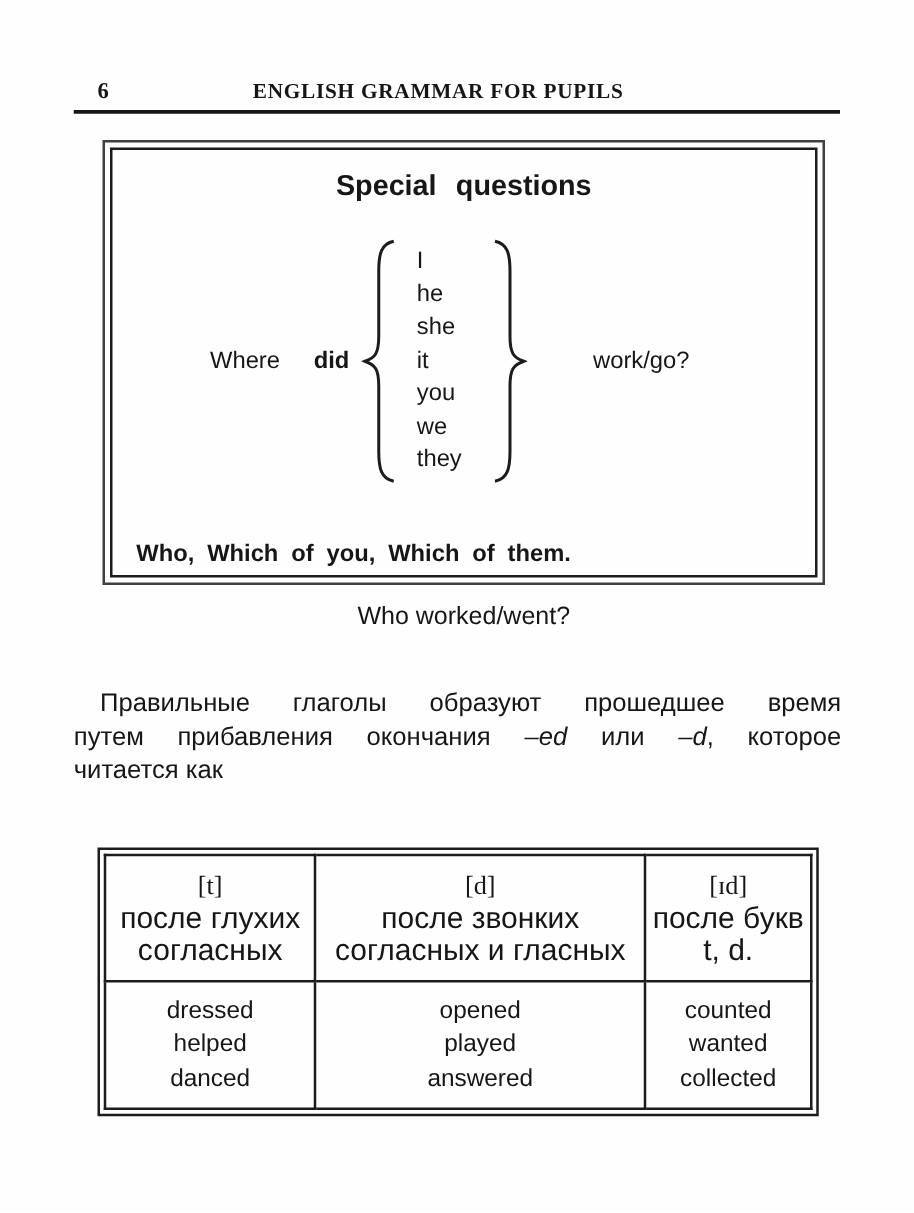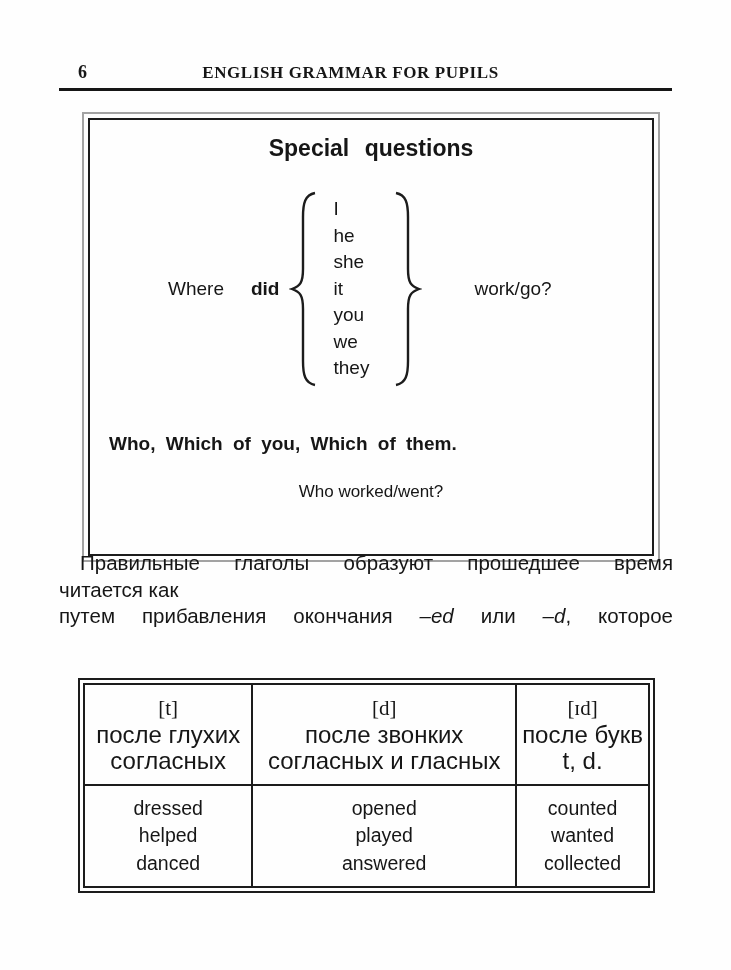--- a/index.html
+++ b/index.html
@@ -35,22 +35,22 @@
     position: absolute;
     left: 59px; right: 59px; top: 88px;
     height: 3px;
     background: #161616;
   }
 
   
   .sq-box {
     position: absolute;
     left: 82px; top: 112px;
-    width: 578px; height: 450px;
-    border: 2px solid #a3a3a3;
+    width: 578px; height: 356px;
+    border: 2px solid #404040;
     padding: 4px;
     box-sizing: border-box;
   }
   .sq-box-inner {
     border: 2px solid #1c1c1c;
     width: 100%; height: 100%;
     box-sizing: border-box;
   }
   .sq-title {
     margin-top: 15px;
@@ -90,21 +90,21 @@
   .sq-whowhich {
     margin-top: 45px;
     padding-left: 19px;
     font-size: 19px;
     font-weight: bold;
     word-spacing: 5px;
   }
   .sq-whoworked {
     margin-top: 27px;
     text-align: center;
-    font-size: 17px;
+    font-size: 20px;
   }
 
   
   .intro-par {
     position: absolute;
     left: 59px; right: 58px; top: 550px;
     font-size: 20.5px;
     line-height: 26.5px;
   }
   .par-line { text-align: justify; text-align-last: justify; }
@@ -188,22 +188,22 @@
 
       <div class="sq-whowhich">Who, Which of you, Which of them.</div>
 
       <div class="sq-whoworked">Who worked/went?</div>
 
     </div>
   </div>
 
   <div class="intro-par">
     <div class="par-line first">Правильные глаголы образуют прошедшее время</div>
+    <div class="par-line"><span>путем прибавления окончания </span><span class="it">–ed</span><span> или </span><span class="it">–d</span><span>, которое</span></div>
     <div class="par-line last">читается как</div>
-    <div class="par-line"><span>путем прибавления окончания </span><span class="it">–ed</span><span> или </span><span class="it">–d</span><span>, которое</span></div>
   </div>
 
   <div class="pron-table-wrap">
     <table class="pron-table">
       <tbody>
         <tr class="hdr">
           <td class="col-t">
             <div class="phonetic">[t]</div>
             <div class="descr-line">после глухих</div>
             <div class="descr-line">согласных</div>

